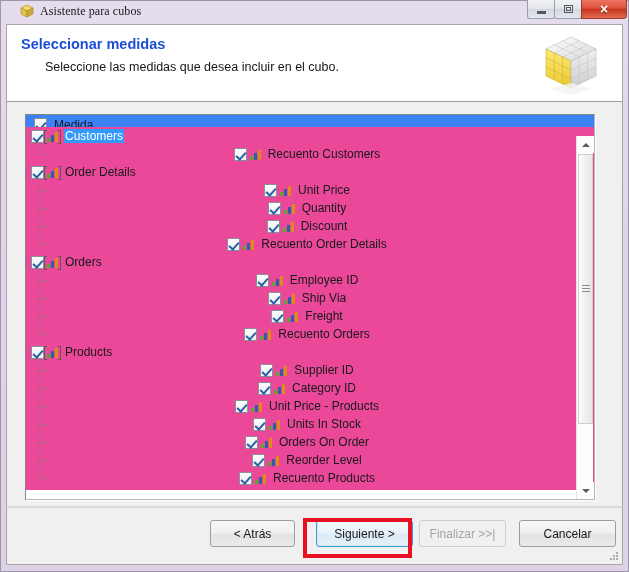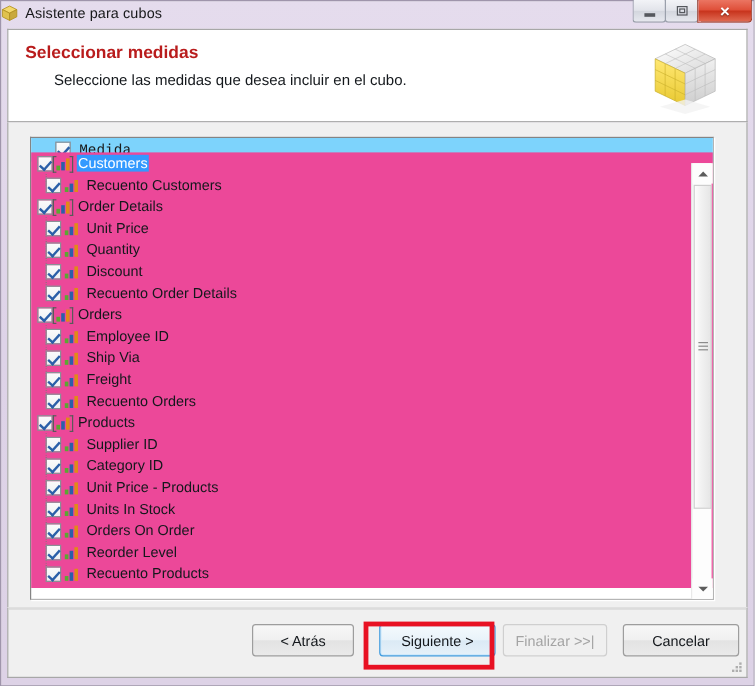--- a/index.html
+++ b/index.html
@@ -34,21 +34,22 @@
 
   
   .titlebar {
     position: absolute;
     left: 0; top: 0;
     width: 546px;
     height: 22px;
     box-sizing: border-box;
     display: flex;
     align-items: center;
-    padding-left: 0;
+    padding-left: 19px;
+    font-family: Liberation Serif, serif;
   }
   .title-icon {
     width: 16px; height: 16px;
     position: relative;
     margin-right: 5px;
     flex: 0 0 auto;
   }
   .title-text {
     font-size: 12px;
     color: #17181a;
@@ -122,21 +123,21 @@
     background: #ffffff;
     border: 1px solid #a7a7a7;
     border-bottom: 1px solid #9b9b9b;
   }
   .header-title {
     position: absolute;
     left: 14px;
     top: 11px;
     font-size: 14.5px;
     font-weight: bold;
-    color: #b91c1c;
+    color: #1d4ed8;
   }
   .header-subtitle {
     position: absolute;
     left: 38px;
     top: 35px;
     font-size: 12.5px;
     color: #14181c;
   }
 
   
@@ -177,23 +178,22 @@
   }
   .tree-header {
     position: absolute;
     left: 0; top: 0;
     width: 100%;
     height: 20px;
     box-sizing: border-box;
     border-bottom: 1px solid #d8d8d8;
     display: flex;
     align-items: center;
-    padding-left: 20px;
-    background: #7dd3fc;
-    font-family: Liberation Mono, monospace;
+    padding-left: 8px;
+    background: #3b82f6;
   }
   .tree-header .hdr-label {
     font-size: 12px;
     color: #1a1a1a;
     margin-left: 7px;
   }
 
   .tree-body {
     position: absolute;
     left: 0;
@@ -213,21 +213,21 @@
   .tree-row {
     position: relative;
     height: 18px;
     display: flex;
     align-items: center;
     white-space: nowrap;
     font-size: 12px;
     color: #14181c;
   }
   .tree-row.level-0 { padding-left: 5px; }
-  .tree-row.level-1 { padding-left: 12px; }
+  .tree-row.level-1 { padding-left: 12px; justify-content: center; }
 
   .row-label {
     margin-left: 5px;
     padding: 0 1px;
     line-height: 14px;
   }
   .tree-row.selected .row-label {
     background: #3399ff;
     color: #ffffff;
   }

